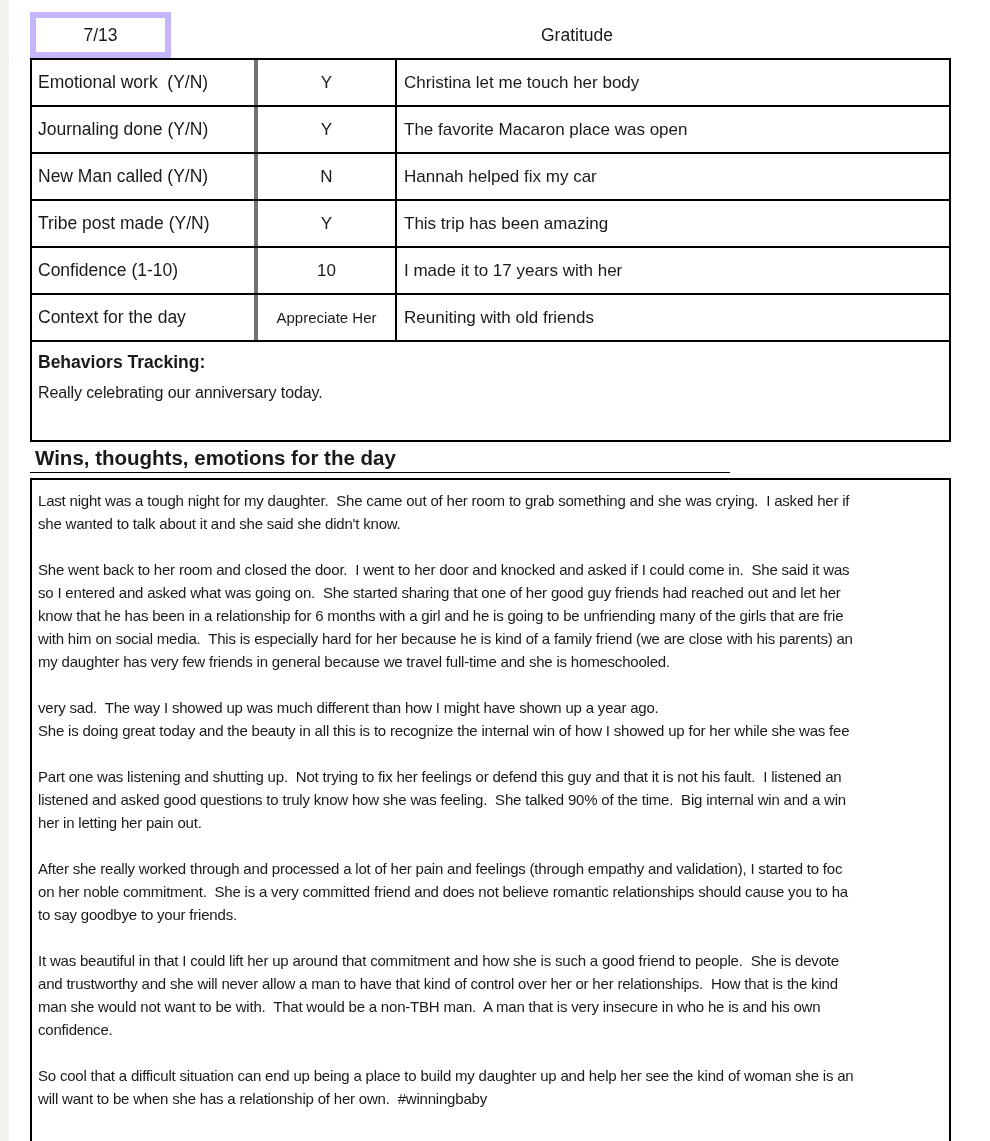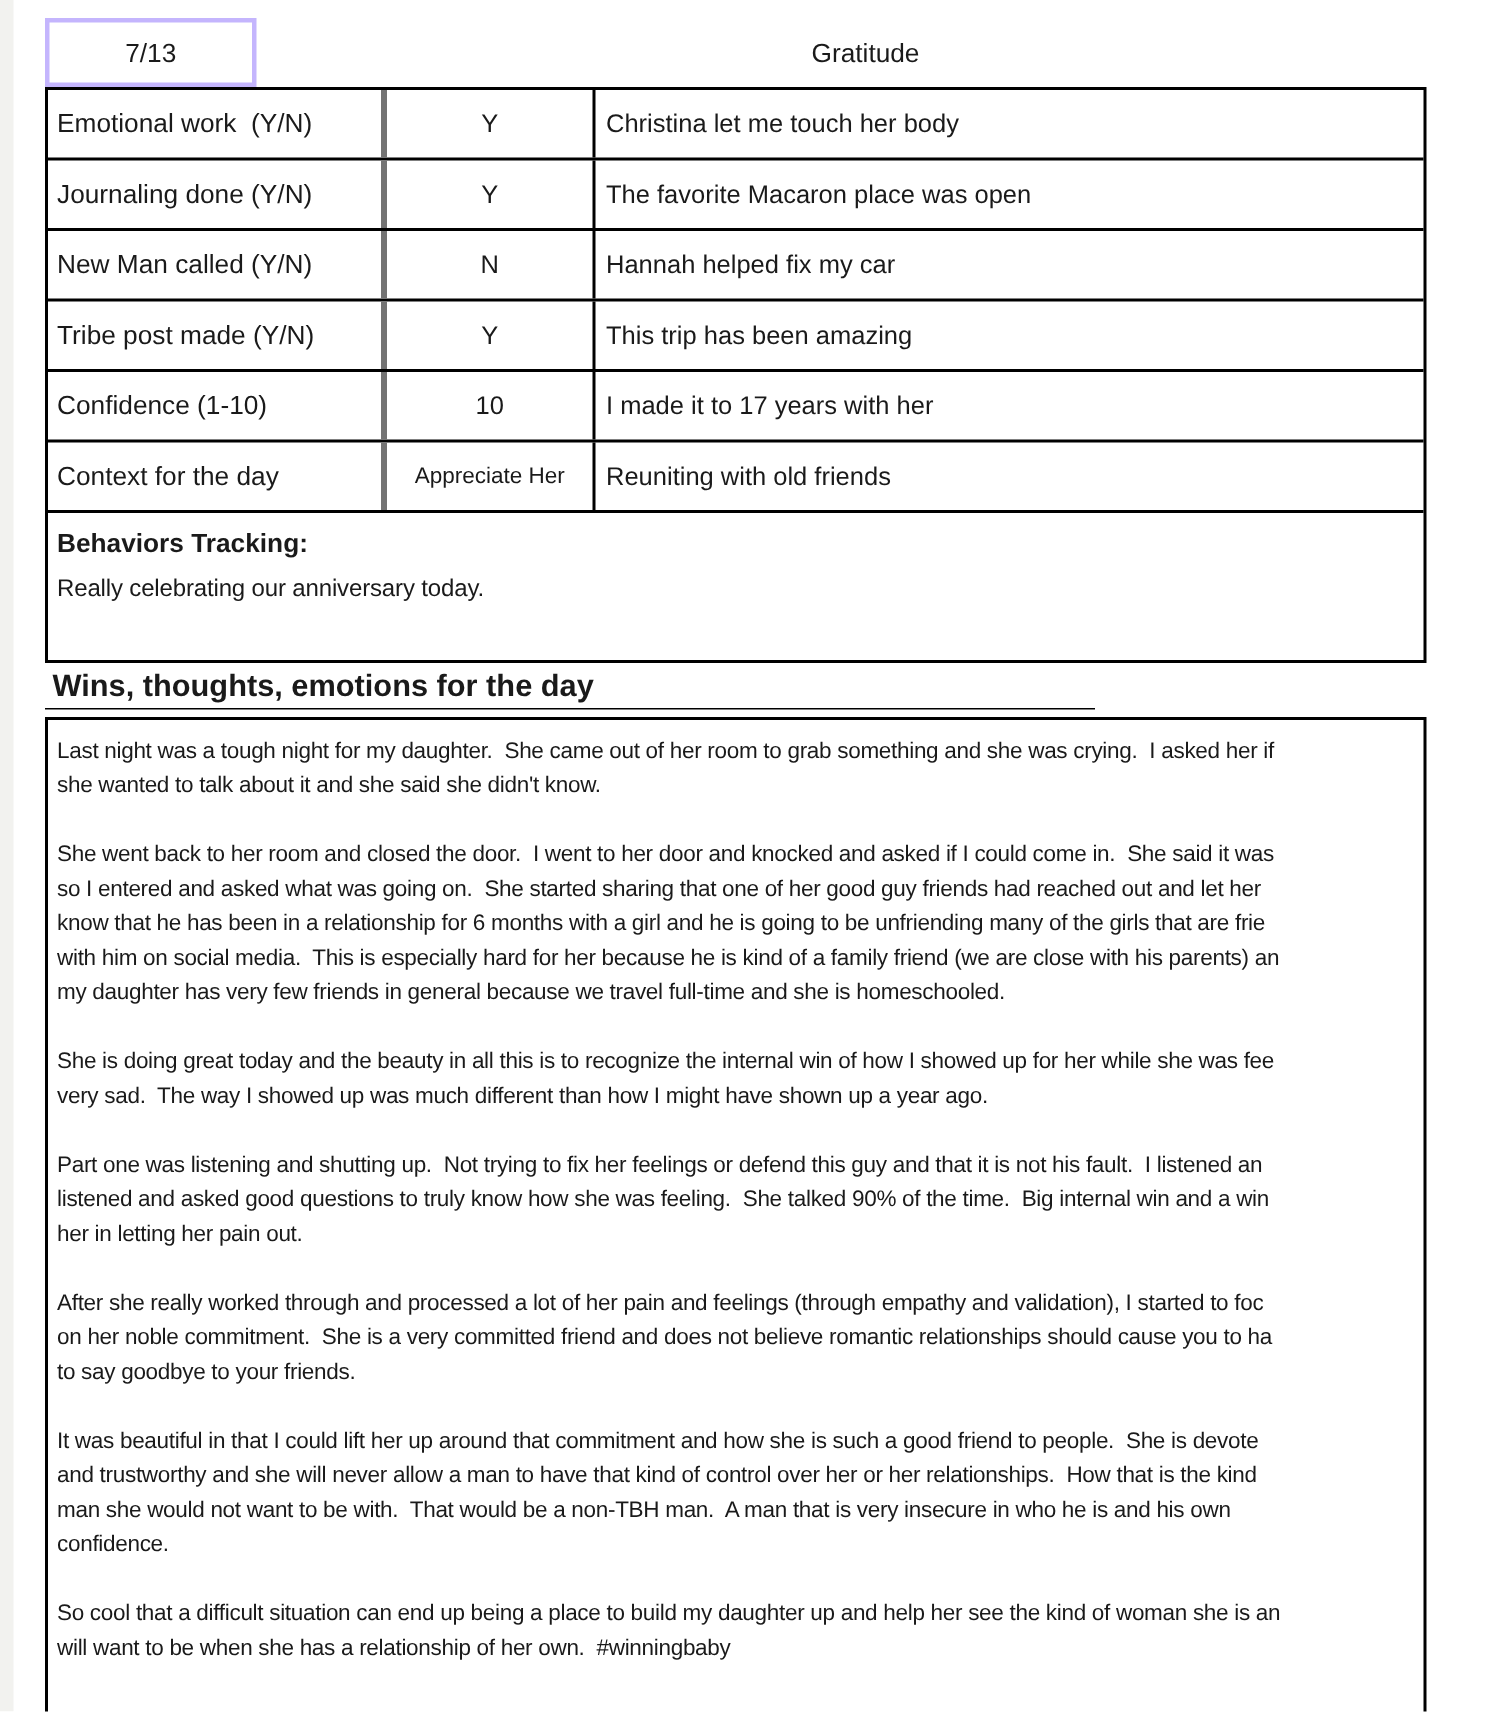--- a/index.html
+++ b/index.html
@@ -9,21 +9,21 @@
     font-family:"Liberation Sans", sans-serif;
   }
   .page-edge{position:absolute;left:0;top:0;width:9px;height:1141px;background:#f2f2ef;}
   .content{position:absolute;left:30px;top:12px;width:921px;}
 
   
   .hdr-row{display:flex;height:46px;box-sizing:border-box;}
   .hdr-cell1{width:228px;box-sizing:border-box;border:2px solid #000;border-right:none;
              display:flex;align-items:center;padding-left:6px;font-size:17.5px;}
   .hdr-day-num{margin-left:auto;margin-right:38px;}
-  .hdr-cell2{width:141px;box-sizing:border-box;border:3px solid #c4b5fd;
+  .hdr-cell2{width:141px;box-sizing:border-box;border:6px solid #c4b5fd;
              display:flex;align-items:center;justify-content:center;font-size:17.5px;}
   .hdr-cell3{flex:1;display:flex;align-items:center;justify-content:center;font-size:17.5px;margin-left:32px;}
 
   .main-box{box-sizing:border-box;border:2px solid #000;border-top:2px solid #000;}
   .t-row{display:flex;height:47px;box-sizing:border-box;border-bottom:2px solid #000;}
   .cell-label{width:226px;box-sizing:border-box;border-right:4px solid #737373;
               display:flex;align-items:center;padding-left:6px;font-size:17.5px;white-space:pre;}
   .cell-value{width:139px;box-sizing:border-box;border-right:2px solid #000;
               display:flex;align-items:center;justify-content:center;font-size:17px;}
   .t-row:nth-child(6) .cell-value{font-size:15px;}
@@ -113,22 +113,22 @@
         <div class="tline">she wanted to talk about it and she said she didn't know.</div>
       </div>
       <div class="para">
         <div class="tline">She went back to her room and closed the door.  I went to her door and knocked and asked if I could come in.  She said it was</div>
         <div class="tline">so I entered and asked what was going on.  She started sharing that one of her good guy friends had reached out and let her</div>
         <div class="tline">know that he has been in a relationship for 6 months with a girl and he is going to be unfriending many of the girls that are frie</div>
         <div class="tline">with him on social media.  This is especially hard for her because he is kind of a family friend (we are close with his parents) an</div>
         <div class="tline">my daughter has very few friends in general because we travel full-time and she is homeschooled.</div>
       </div>
       <div class="para">
+        <div class="tline">very sad.  The way I showed up was much different than how I might have shown up a year ago.</div>
         <div class="tline">She is doing great today and the beauty in all this is to recognize the internal win of how I showed up for her while she was fee</div>
-        <div class="tline">very sad.  The way I showed up was much different than how I might have shown up a year ago.</div>
       </div>
       <div class="para">
         <div class="tline">Part one was listening and shutting up.  Not trying to fix her feelings or defend this guy and that it is not his fault.  I listened an</div>
         <div class="tline">listened and asked good questions to truly know how she was feeling.  She talked 90% of the time.  Big internal win and a win</div>
         <div class="tline">her in letting her pain out.</div>
       </div>
       <div class="para">
         <div class="tline">After she really worked through and processed a lot of her pain and feelings (through empathy and validation), I started to foc</div>
         <div class="tline">on her noble commitment.  She is a very committed friend and does not believe romantic relationships should cause you to ha</div>
         <div class="tline">to say goodbye to your friends.</div>

